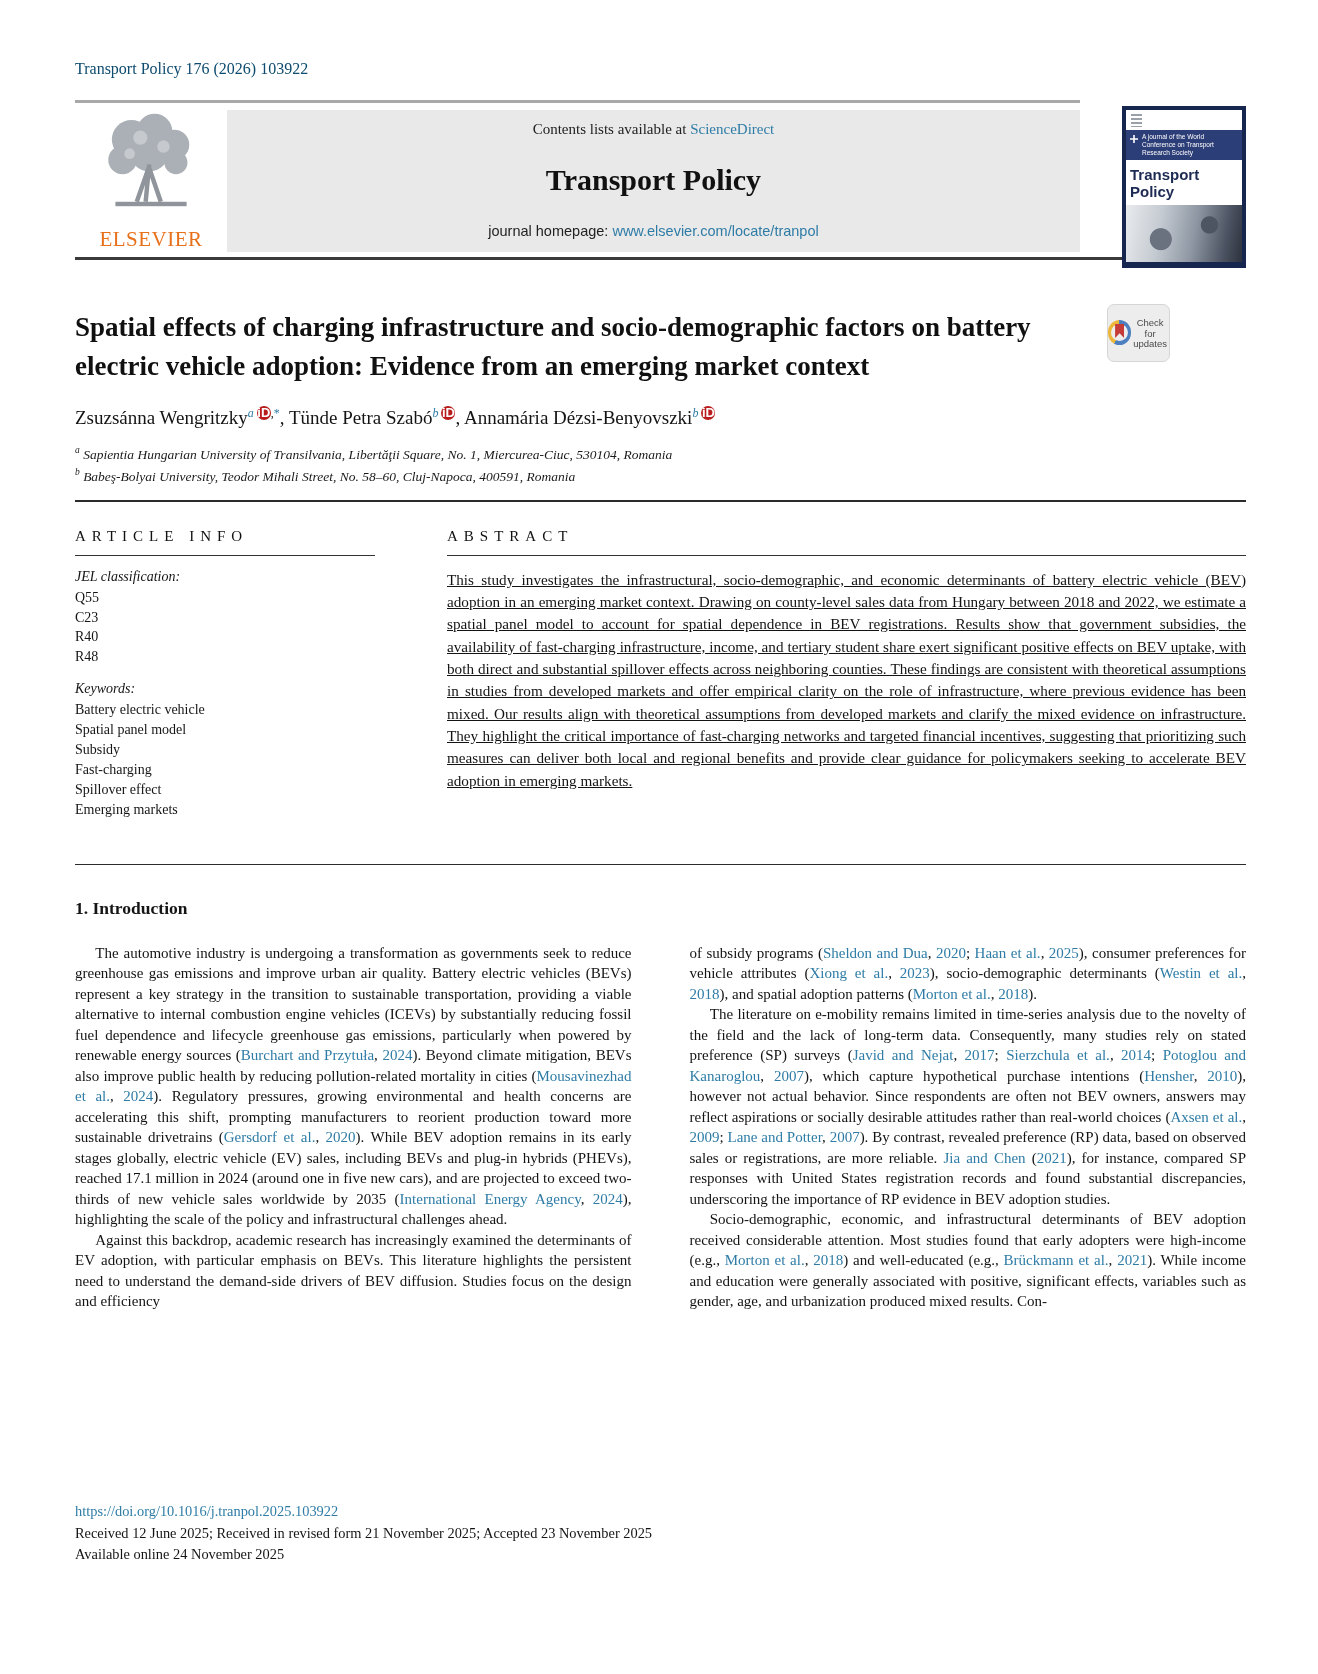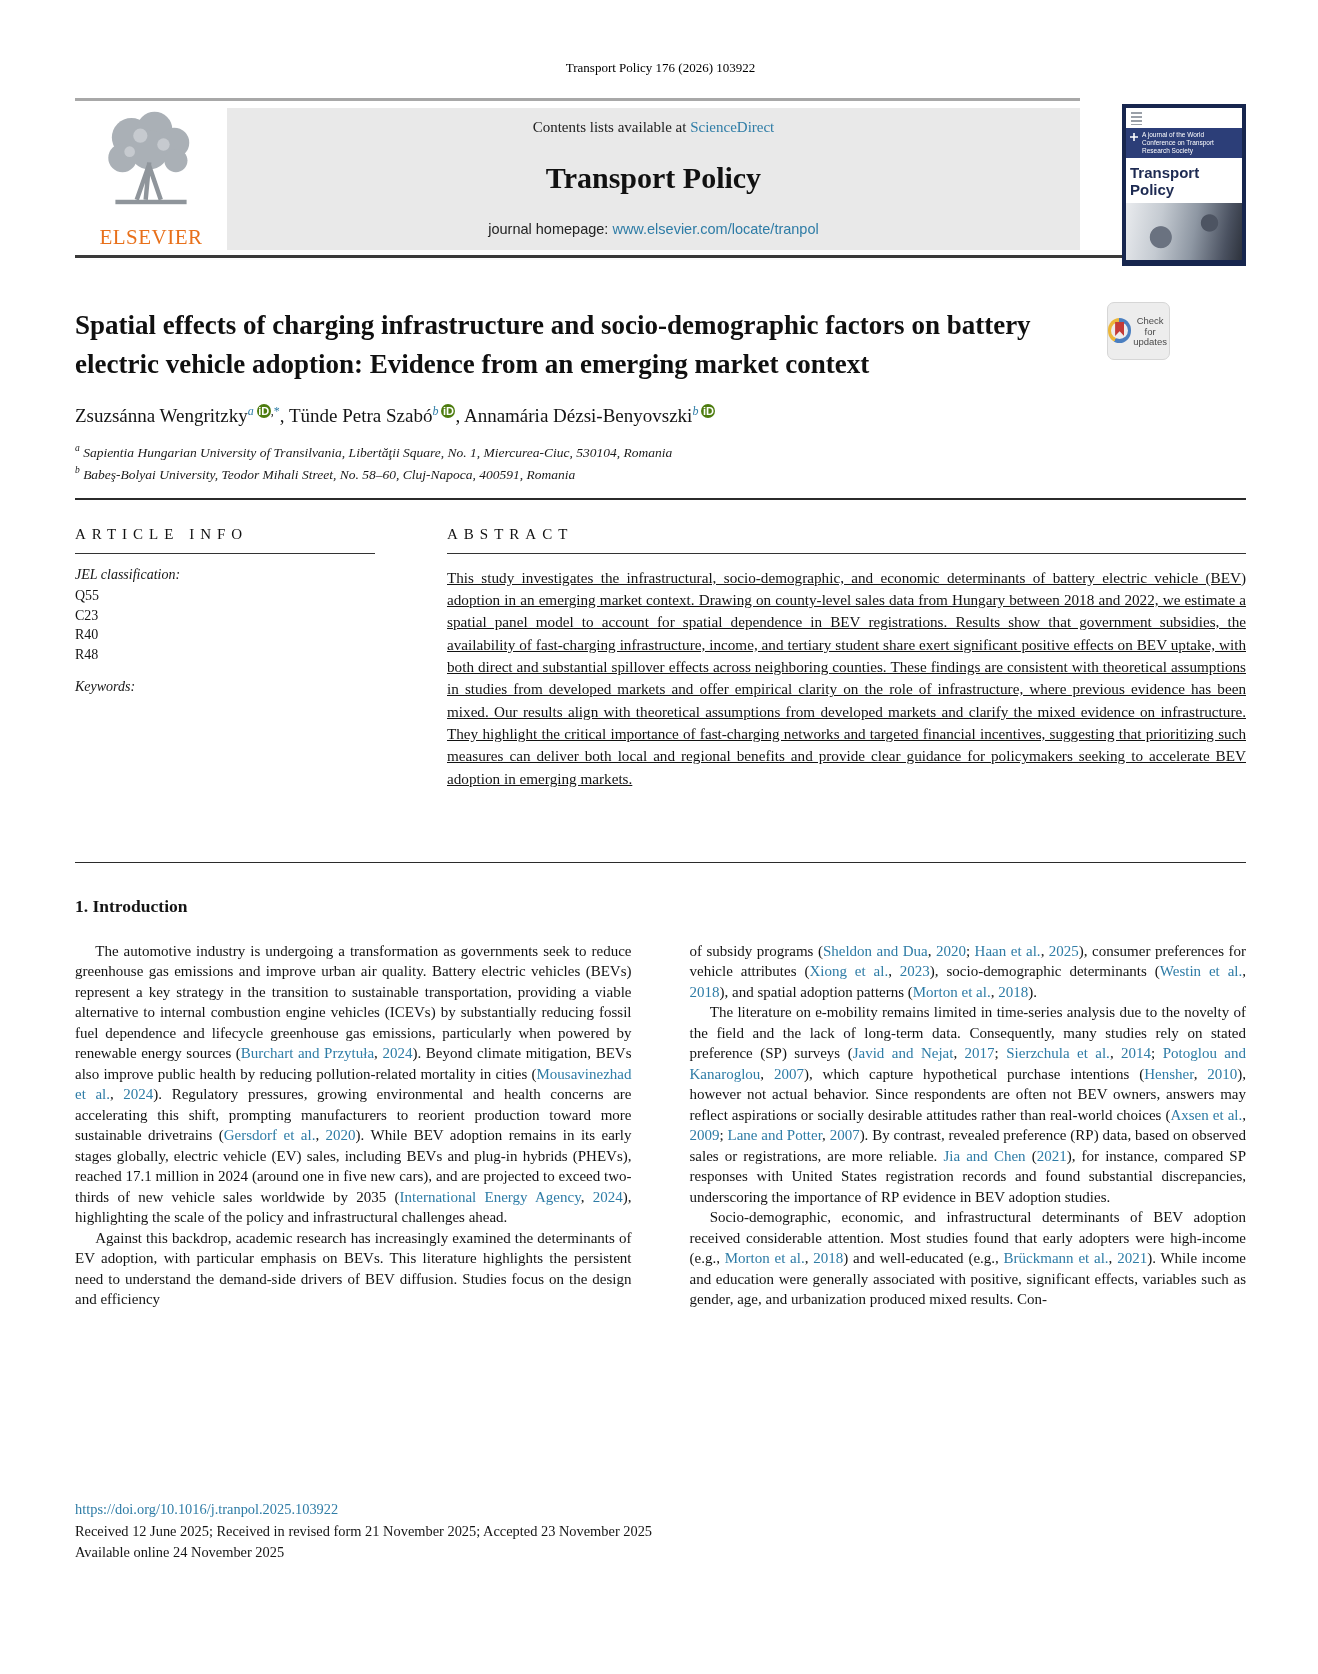--- a/index.html
+++ b/index.html
@@ -1,21 +1,21 @@
 <!DOCTYPE html>
 <html><head>
 <meta charset="utf-8">
 <style>
   * { margin:0; padding:0; box-sizing:border-box; }
   html,body { width:1318px; height:1674px; background:#fff; }
   body { font-family:"Liberation Serif", serif; color:#151515; overflow:hidden; }
   .page { padding:60px 72px 0 75px; }
 
   
-  .journal-ref { text-align:center; font-size:13px; color:#000000; }
+  .journal-ref { font-size:16px; color:#0c4a6e; }
 
   
   .masthead { position:relative; margin-top:22px; }
   .masthead-main { margin-right:166px; }
   .rule-gray { height:2.5px; background:#a8a8a8; }
   .mast-row { display:flex; margin-top:7px; height:142px; }
   .logo-box { width:152px; display:flex; flex-direction:column; align-items:center; padding-top:1px; }
   .elsevier-word { color:#e8701a; font-size:21px; letter-spacing:.5px; margin-top:11px; }
   .band { flex:1; background:#e9e9e9; display:flex; flex-direction:column; align-items:center; justify-content:space-between; padding:11px 0 13px; }
   .contents-line { font-size:15px; color:#222; }
@@ -42,21 +42,21 @@
   .article-title { width:985px; font-size:27px; font-weight:700; line-height:39px; color:#101010; }
   .badge { position:absolute; right:76px; top:-4px; width:63px; height:58px; background:#ededed; border:1px solid #d6d6d6; border-radius:7px; display:flex; flex-direction:row; align-items:center; justify-content:center; cursor:pointer; }
   .badge-ring { width:25px; height:25px; border-radius:50%; background:conic-gradient(#4b7fc0 0 205deg,#ecb73a 205deg 360deg); display:flex; align-items:center; justify-content:center; position:relative; }
   .badge-ring::before { content:''; position:absolute; width:17px; height:17px; border-radius:50%; background:#ededed; }
   .badge-mark { width:9px; height:14px; background:#c43b38; clip-path:polygon(0 0,100% 0,100% 100%,50% 66%,0 100%); position:relative; z-index:1; margin-top:-3px; }
   .badge-text { font-family:"Liberation Sans",sans-serif; font-size:9.5px; color:#4a4a4a; line-height:1.12; text-align:center; margin-top:3px; }
 
   
   .authors { margin-top:20px; font-size:19px; color:#141414; }
   .aff-sup { color:#2e7ca6; font-style:italic; font-size:12px; }
-  .orcid { display:inline-block; width:14px; height:14px; border-radius:50%; background:#4d7c0f; color:#fff; font-size:11px; font-weight:700; text-align:center; line-height:14px; margin-left:3px; vertical-align:super; font-family:"Liberation Sans",sans-serif; cursor:pointer; }
+  .orcid { display:inline-block; width:14px; height:14px; border-radius:50%; background:#b91c1c; color:#fff; font-size:13px; font-weight:700; text-align:center; line-height:14px; margin-left:3px; vertical-align:super; font-family:"Liberation Sans",sans-serif; cursor:pointer; }
   .star-sup { font-size:12px; }
   .star-sup .star { color:#2e7ca6; }
   .affils { margin-top:14px; }
   .affil { font-style:italic; font-size:13.5px; line-height:1.6; color:#1a1a1a; }
   .affil sup { font-size:9.5px; }
   .rule-thin { height:1.5px; background:#2b2b2b; margin-top:13px; }
 
   
   .section { display:flex; margin-top:26px; min-height:320px; }
   .info-col { width:300px; flex:none; margin-right:72px; }
@@ -173,20 +173,28 @@
       <div class="sec-head">ARTICLE INFO</div>
       <div class="sec-rule"></div>
       <div class="item-label">JEL classification:</div>
       <div>
           <div class="list-line">Q55</div>
           <div class="list-line">C23</div>
           <div class="list-line">R40</div>
           <div class="list-line">R48</div>
         </div>
       <div class="item-label kw-label">Keywords:</div>
+      <div>
+          <div class="list-line">Battery electric vehicle</div>
+          <div class="list-line">Spatial panel model</div>
+          <div class="list-line">Subsidy</div>
+          <div class="list-line">Fast-charging</div>
+          <div class="list-line">Spillover effect</div>
+          <div class="list-line">Emerging markets</div>
+        </div>
     </div>
     <div class="abs-col">
       <div class="sec-head">ABSTRACT</div>
       <div class="sec-rule"></div>
       <div class="abs-text">This study investigates the infrastructural, socio-demographic, and economic determinants of battery electric vehicle (BEV) adoption in an emerging market context. Drawing on county-level sales data from Hungary between 2018 and 2022, we estimate a spatial panel model to account for spatial dependence in BEV registrations. Results show that government subsidies, the availability of fast-charging infrastructure, income, and tertiary student share exert significant positive effects on BEV uptake, with both direct and substantial spillover effects across neighboring counties. These findings are consistent with theoretical assumptions in studies from developed markets and offer empirical clarity on the role of infrastructure, where previous evidence has been mixed. Our results align with theoretical assumptions from developed markets and clarify the mixed evidence on infrastructure. They highlight the critical importance of fast-charging networks and targeted financial incentives, suggesting that prioritizing such measures can deliver both local and regional benefits and provide clear guidance for policymakers seeking to accelerate BEV adoption in emerging markets.</div>
     </div>
   </div>
 
   <div class="rule-thin2"></div>
 

